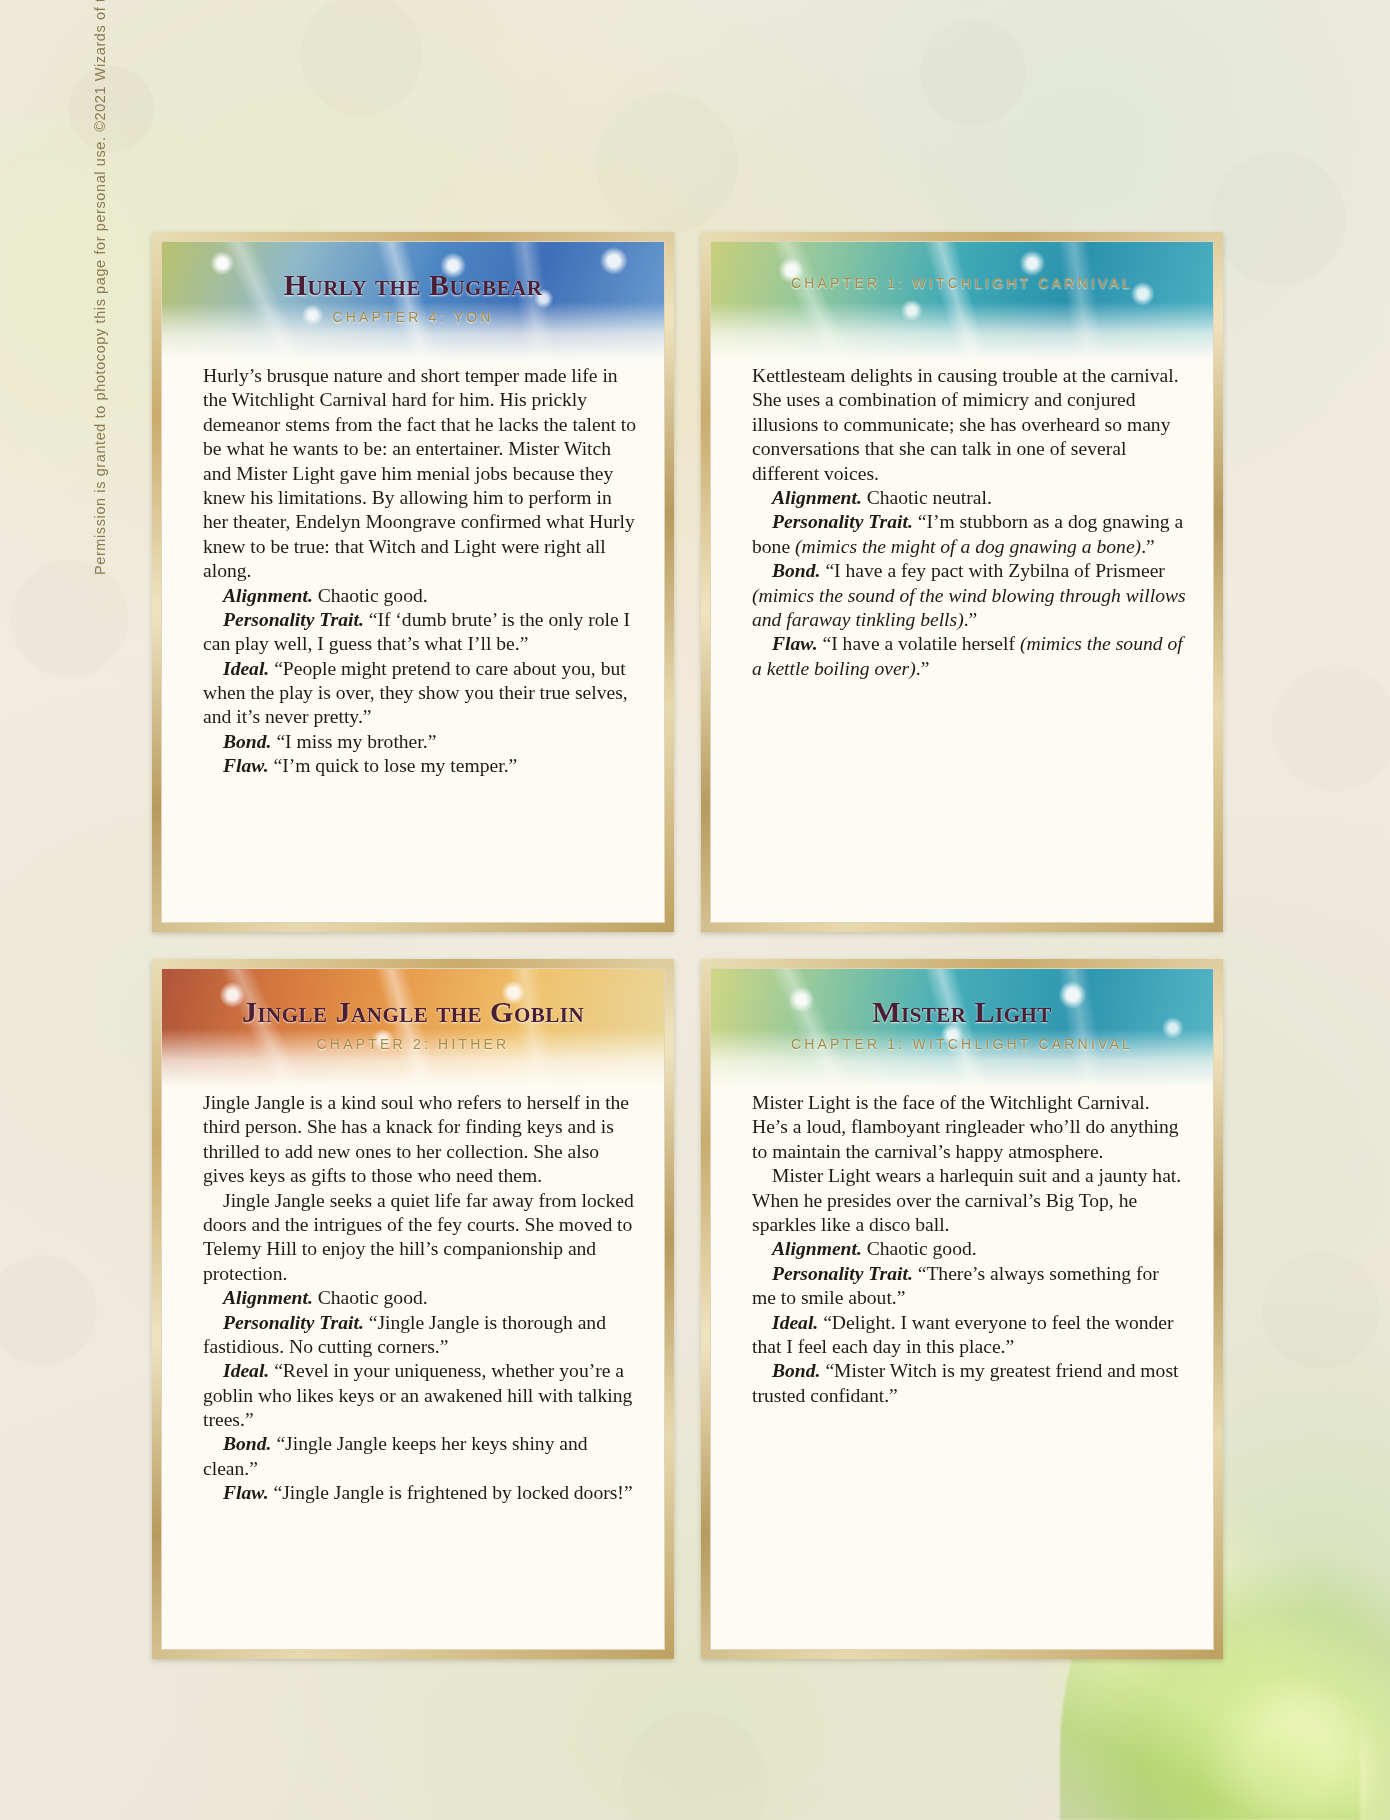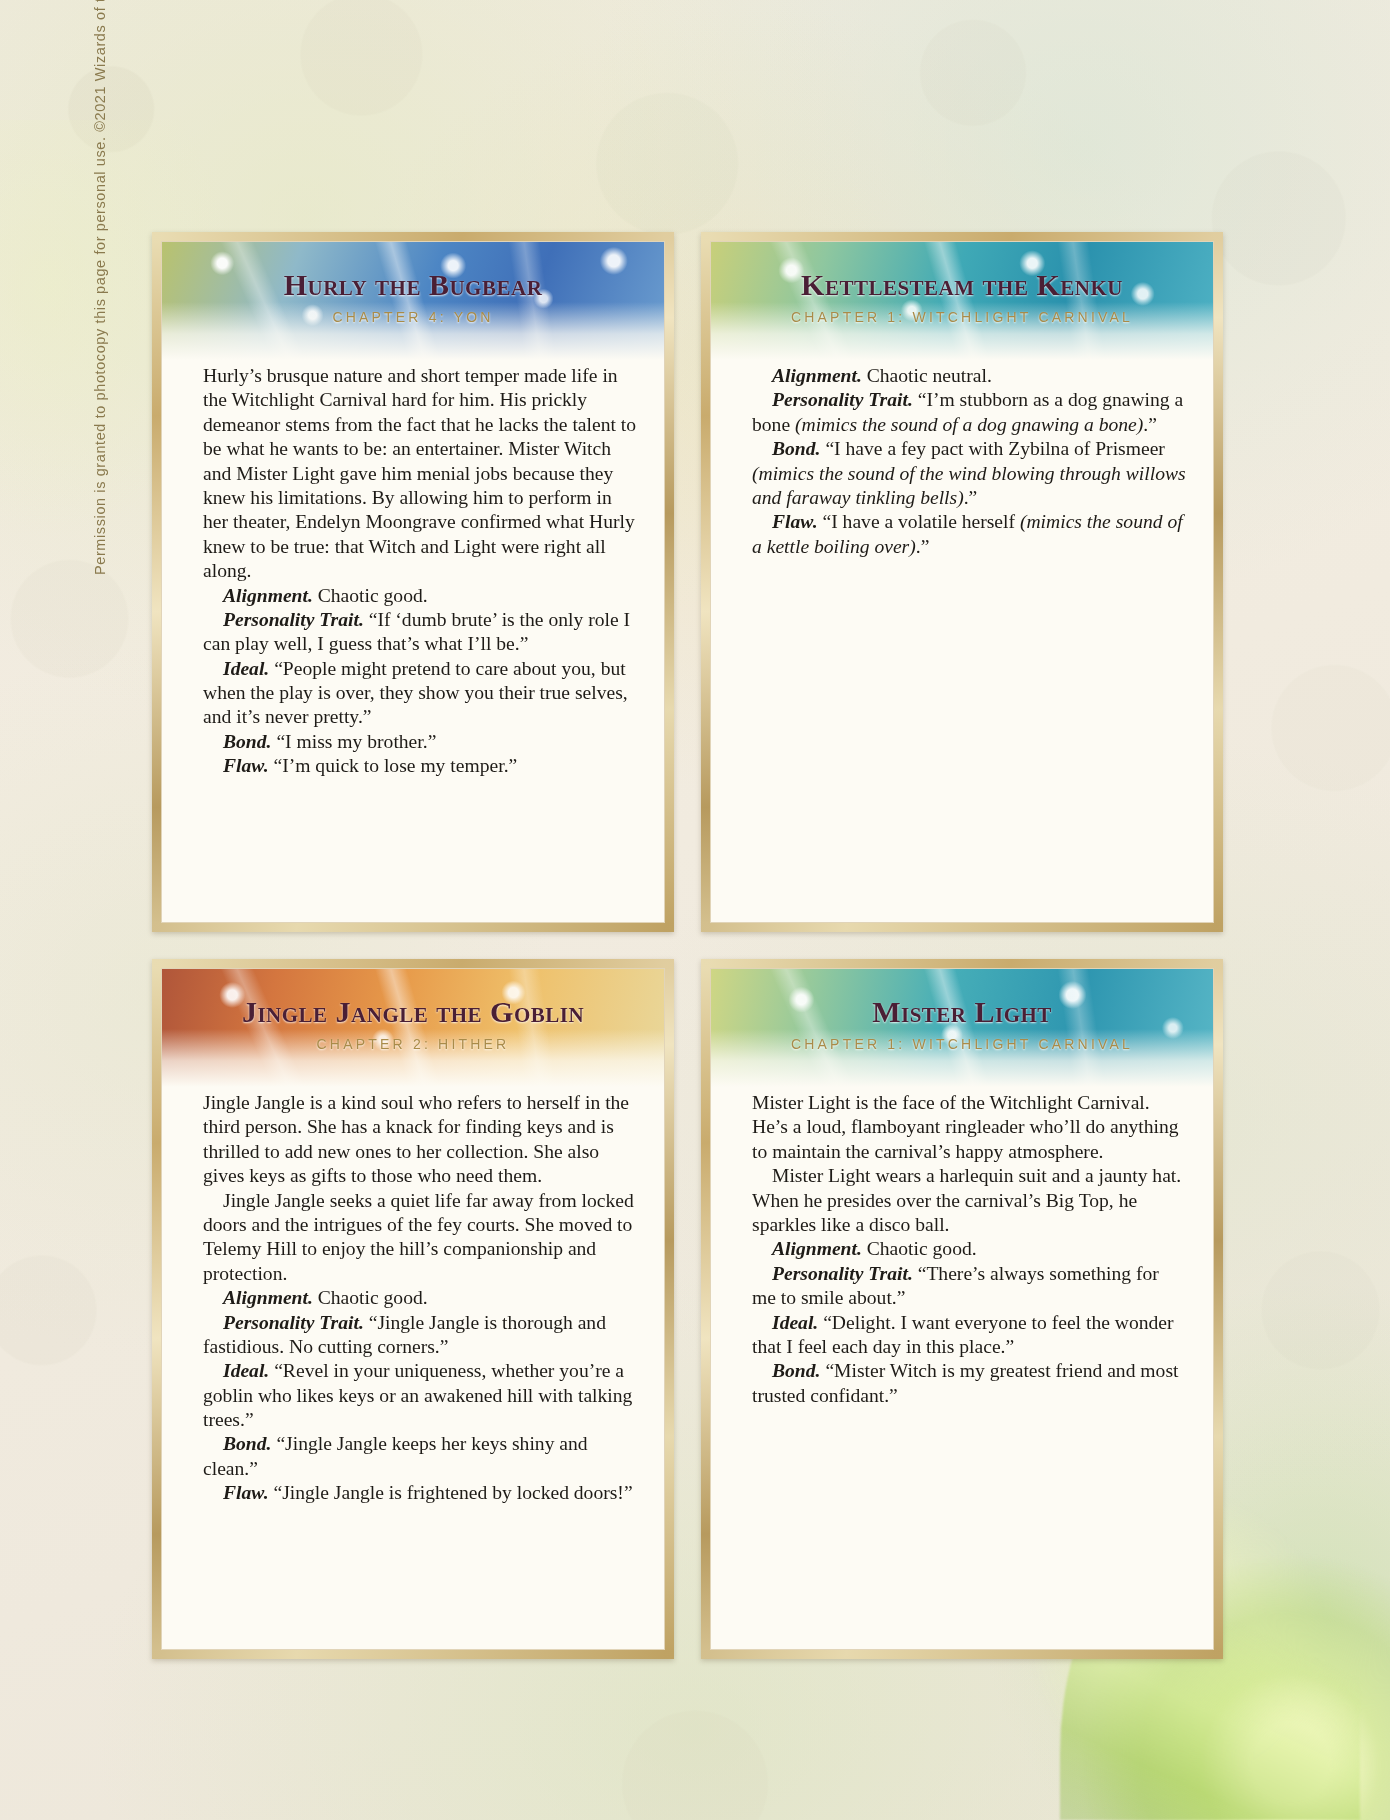--- a/index.html
+++ b/index.html
@@ -264,27 +264,27 @@
       </div>
     </div>
     <div class="card">
       <div class="card-inner">
         <div class="card-header">
           <div class="hdr-art art-teal">
             <div class="streaks"></div>
           </div>
           <div class="hdr-fade"></div>
           <div class="hdr-text">
-            <h2 class="card-title">Kettlesteam the Kenku</h2>
             <div class="card-chapter">Chapter 1: Witchlight Carnival</div>
           </div>
         </div>
         <div class="card-body">
+          <p class="">Kettlesteam delights in causing trouble at the carnival. She uses a combination of mimicry and conjured illusions to communicate; she has overheard so many conversations that she can talk in one of several different voices.</p>
           <p class="attr"><span class="attr-label">Alignment.</span> <span>Chaotic neutral.</span></p>
-          <p class="attr"><span class="attr-label">Personality Trait.</span> <span>“I’m stubborn as a dog gnawing a bone </span><span class="mimic">(mimics the sound of a dog gnawing a bone)</span><span>.”</span></p>
+          <p class="attr"><span class="attr-label">Personality Trait.</span> <span>“I’m stubborn as a dog gnawing a bone </span><span class="mimic">(mimics the might of a dog gnawing a bone)</span><span>.”</span></p>
           <p class="attr"><span class="attr-label">Bond.</span> <span>“I have a fey pact with Zybilna of Prismeer </span><span class="mimic">(mimics the sound of the wind blowing through willows and faraway tinkling bells)</span><span>.”</span></p>
           <p class="attr"><span class="attr-label">Flaw.</span> <span>“I have a volatile herself </span><span class="mimic">(mimics the sound of a kettle boiling over)</span><span>.”</span></p>
         </div>
       </div>
     </div>
     <div class="card">
       <div class="card-inner">
         <div class="card-header">
           <div class="hdr-art art-orange">
             <div class="streaks"></div>

